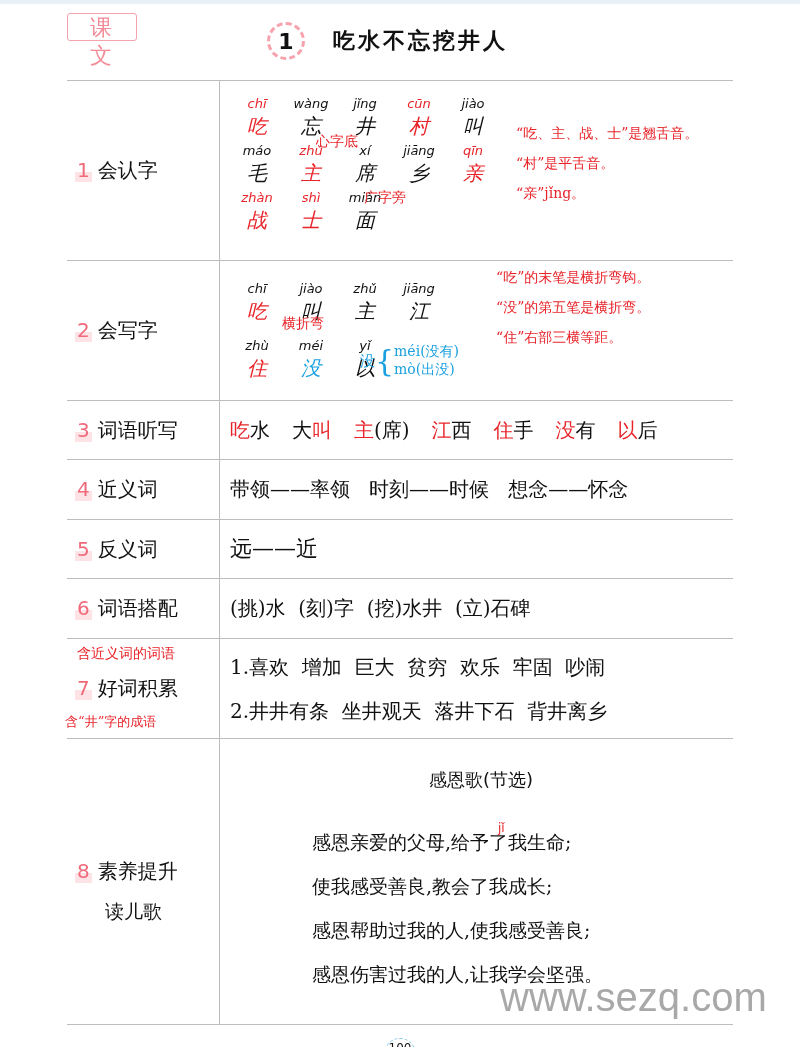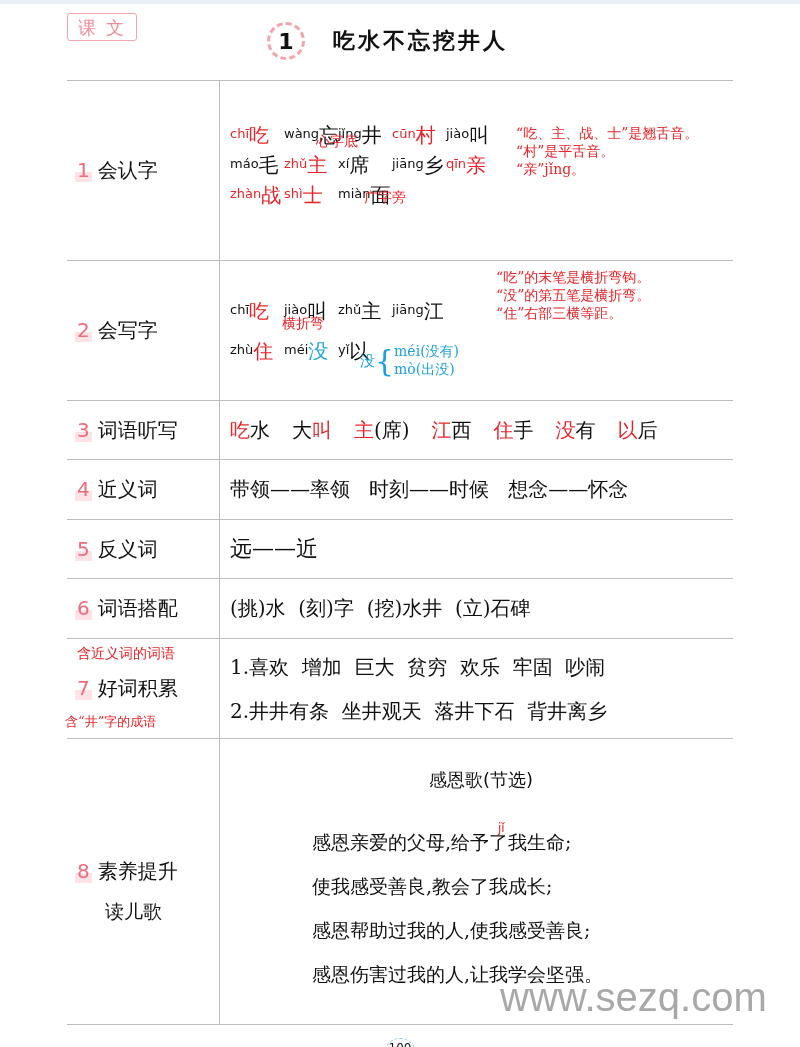--- a/index.html
+++ b/index.html
@@ -1,35 +1,35 @@
 <!DOCTYPE html>
 <html><head>
 <meta charset="utf-8">
 <style>
   html,body{margin:0;padding:0;background:#fff;}
   body{width:800px;height:1047px;position:relative;overflow:hidden;font-family:"DejaVu Serif",serif;color:#111;}
   .topstrip{position:absolute;left:0;top:0;width:800px;height:4px;background:#e8f1f8;}
-  .tag{position:absolute;left:67px;top:13px;width:70px;height:28px;border:1.5px solid #f7a3ad;border-radius:3px;color:#f28c98;font-size:18px;line-height:28px;text-align:center;letter-spacing:10px;font-family:"DejaVu Serif",serif;box-sizing:border-box;padding-left:8px;}
+  .tag{position:absolute;left:67px;top:13px;width:70px;height:28px;border:1.5px solid #f7a3ad;border-radius:3px;color:#f28c98;font-size:22px;line-height:28px;text-align:center;letter-spacing:10px;font-family:"DejaVu Serif",serif;box-sizing:border-box;padding-left:8px;}
   .lesson{position:absolute;left:267px;top:22px;display:flex;align-items:center;}
   .num-circle{width:38px;height:38px;border:3px dashed #f7a3ad;border-radius:50%;box-sizing:border-box;display:flex;align-items:center;justify-content:center;font-family:"DejaVu Sans",sans-serif;font-weight:bold;font-size:22px;color:#111;}
   .lesson-title{margin-left:28px;font-family:"DejaVu Sans",sans-serif;font-weight:bold;font-size:22px;letter-spacing:3px;}
   table.main{position:absolute;left:67px;top:80px;width:666px;border-collapse:collapse;}
   table.main td{border-top:1.5px solid #bdbdbd;border-bottom:1.5px solid #bdbdbd;vertical-align:middle;}
   td.label{width:143px;border-right:1.5px solid #bdbdbd;font-family:"DejaVu Sans",sans-serif;font-size:20px;padding-left:8px;}
   .lnum{color:#f06a7c;font-size:20px;background:linear-gradient(transparent 60%,#fde3e6 60%);padding:0 2px;margin-right:6px;}
   td.content{padding-left:10px;position:relative;}
   .red{color:#e8242a;}
   .blue{color:#1aa0de;}
   .py-grid{display:flex;flex-direction:column;gap:4px;}
   .py-row{display:flex;}
-  .py-cell{width:54px;text-align:right;display:flex;flex-direction:row;align-items:center;}
+  .py-cell{width:54px;text-align:right;display:flex;flex-direction:column;align-items:center;font-style:italic;}
   .py{font-family:"DejaVu Sans",sans-serif;font-size:13px;height:17px;}
   .hz{font-size:20px;line-height:26px;font-family:"DejaVu Serif",serif;}
   .note{position:absolute;font-size:14px;color:#e8242a;font-family:"DejaVu Serif",serif;}
-  .notes-col{position:absolute;display:flex;flex-direction:column;gap:0;font-size:14px;color:#e8242a;}
+  .notes-col{position:absolute;display:flex;flex-direction:column;gap:12px;font-size:14px;color:#e8242a;}
   .line-text{font-size:20px;font-family:"DejaVu Serif",serif;white-space:pre;align-items:flex-end;}
   .poem{text-align:left;padding-left:82px;}
   .poem-title{text-align:center;font-family:"DejaVu Sans",sans-serif;font-size:18px;margin:0 0 28px -82px;}
   .poem-line{font-size:19px;line-height:44px;white-space:pre;position:relative;}
   .watermark{position:absolute;left:500px;top:975px;font-family:"Liberation Sans",sans-serif;font-size:40px;color:#9a9a9a;opacity:0.85;}
   .pagenum{position:absolute;left:384px;top:1038px;width:30px;height:30px;border:1.5px dashed #8cc8ea;border-radius:50%;font-size:12px;text-align:center;line-height:18px;font-family:"DejaVu Sans",sans-serif;}
 </style>
 </head>
 <body>
 

